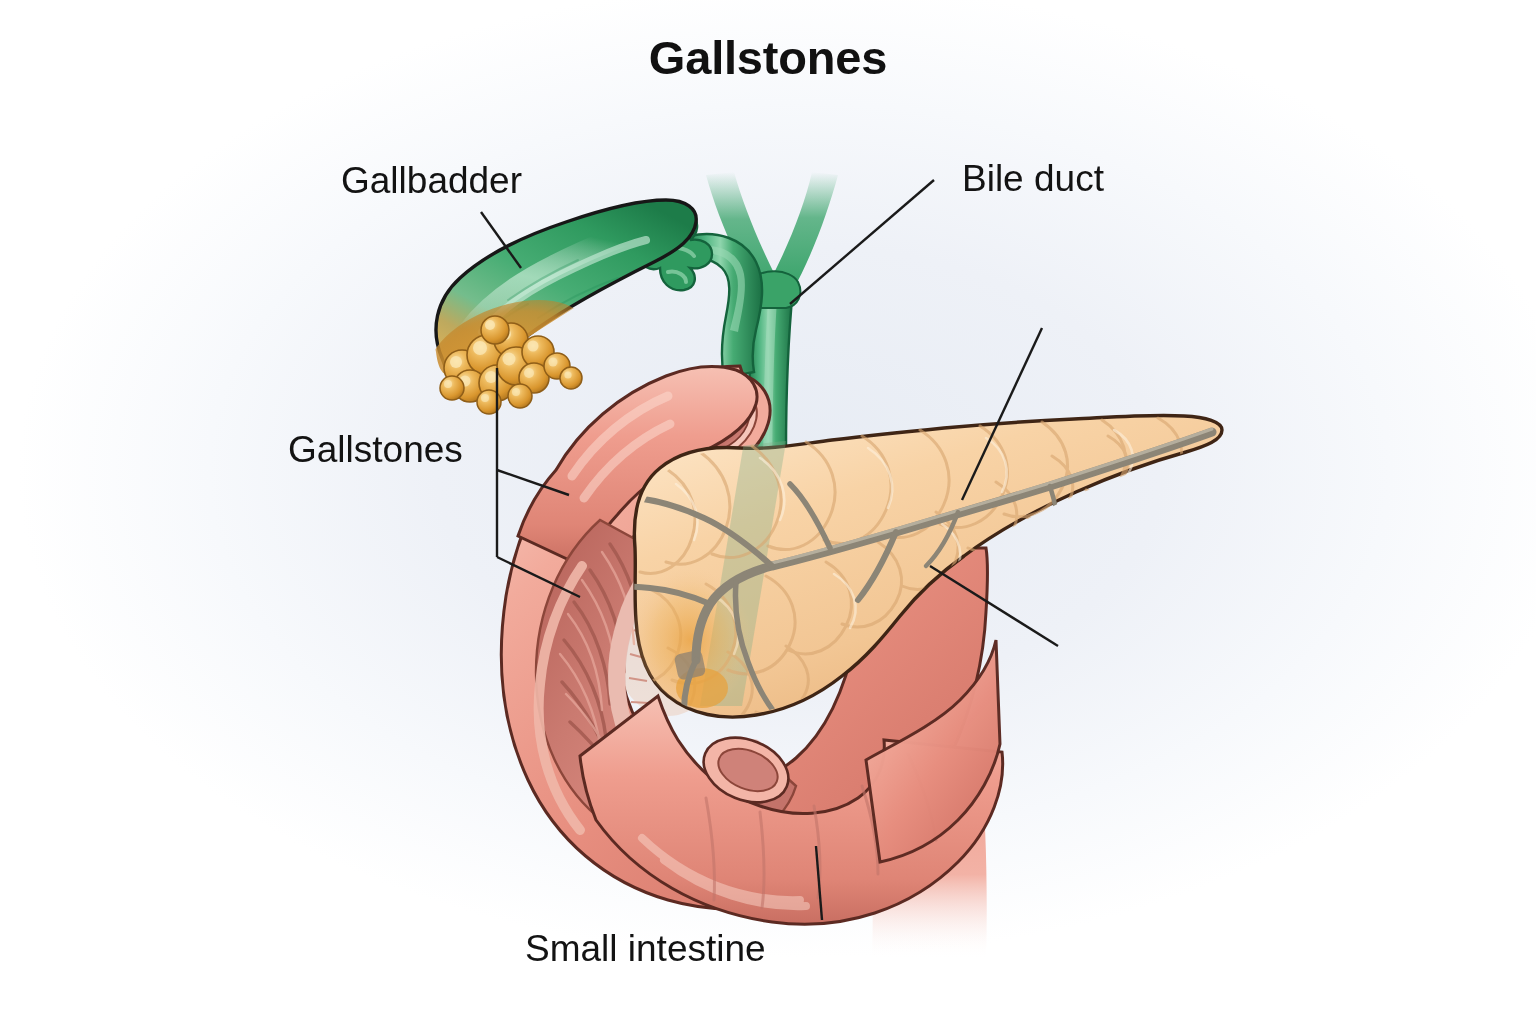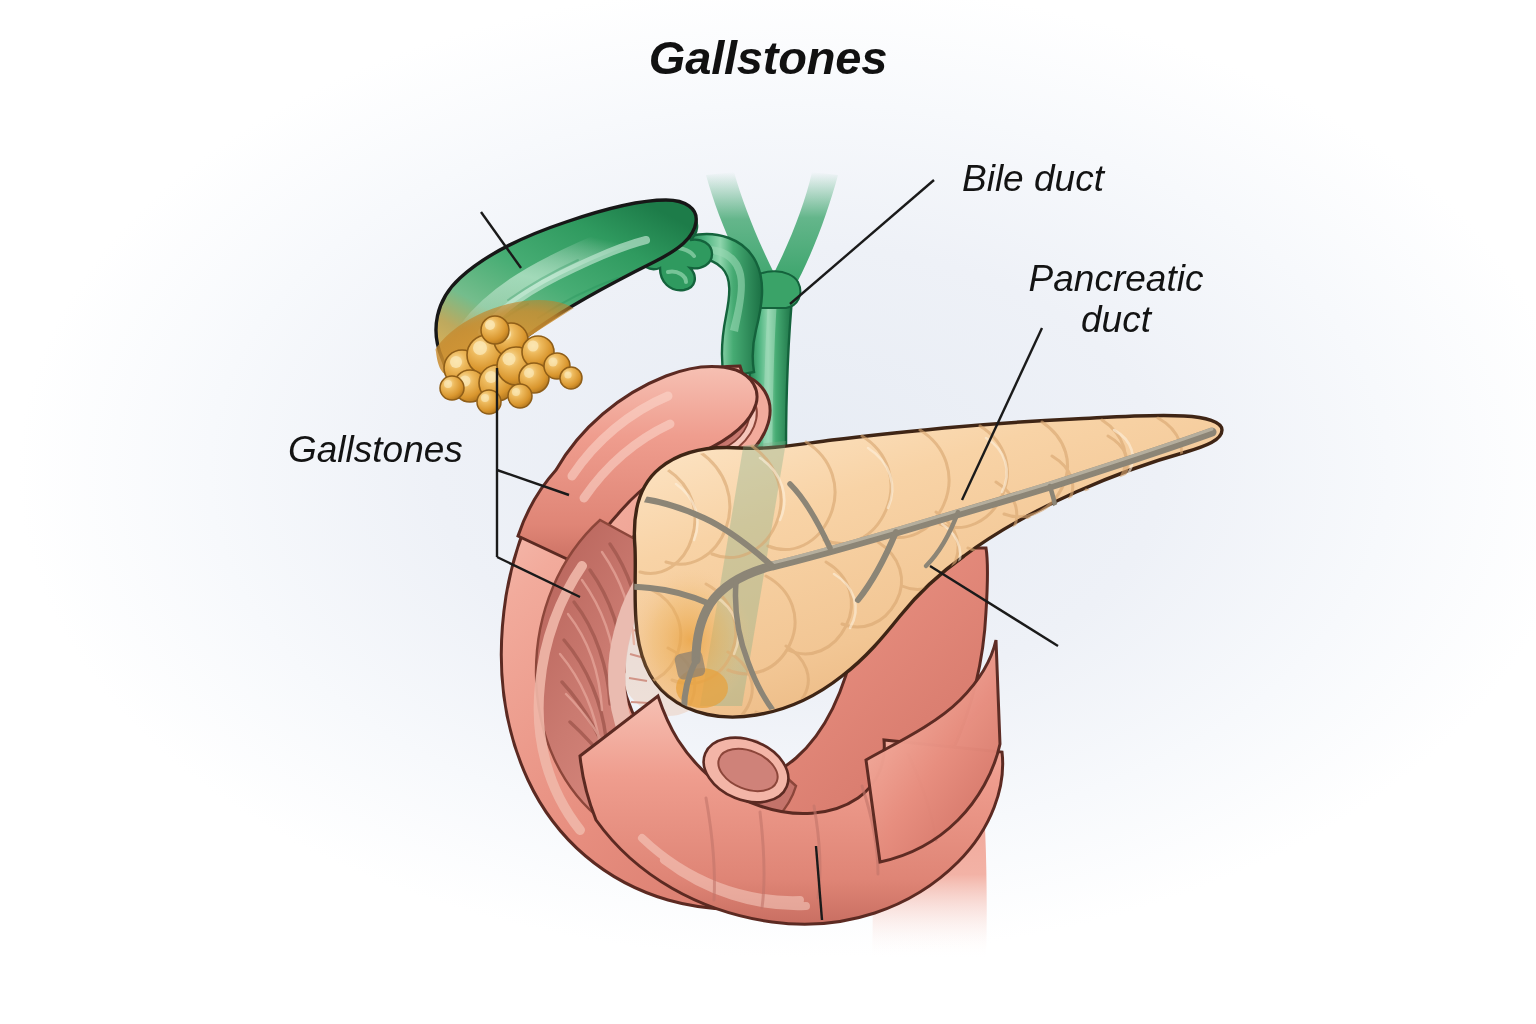--- a/index.html
+++ b/index.html
@@ -10,21 +10,20 @@
     overflow: hidden;
     background: #ffffff;
     font-family: "Liberation Sans", sans-serif;
   }
   #page {
     position: relative;
     width: 1536px;
     height: 1024px;
     background:
       radial-gradient(ellipse 62% 58% at 52% 46%, #e7ecf4 0%, #eef1f7 38%, #f7f9fc 62%, #ffffff 82%);
-    font-style: italic;
   }
   #figure {
     position: absolute;
     inset: 0;
     width: 1536px;
     height: 1024px;
     display: block;
   }
   .fig-title {
     position: absolute;
@@ -447,25 +446,23 @@
       <g>
         <path d="M497,368 L497,557"></path>
         <path d="M497,470 L569,495"></path>
         <path d="M497,557 L580,597"></path>
       </g>
     </g>
   </svg>
 
   <div class="fig-title">Gallstones</div>
 
+  <div class="lbl" id="lbl-gallbladder">Gallbadder</div>
 
   <div class="lbl" id="lbl-bileduct">Bile duct</div>
 
-  <div class="lbl two-line" id="lbl-pancreaticduct">
-    <span>Pancreatic</span><br>
-    <span>duct</span>
-  </div>
 
   <div class="lbl" id="lbl-gallstones">Gallstones</div>
 
 
+  <div class="lbl" id="lbl-smallintestine">Small intestine</div>
 
 </div>
 
 </body></html>

